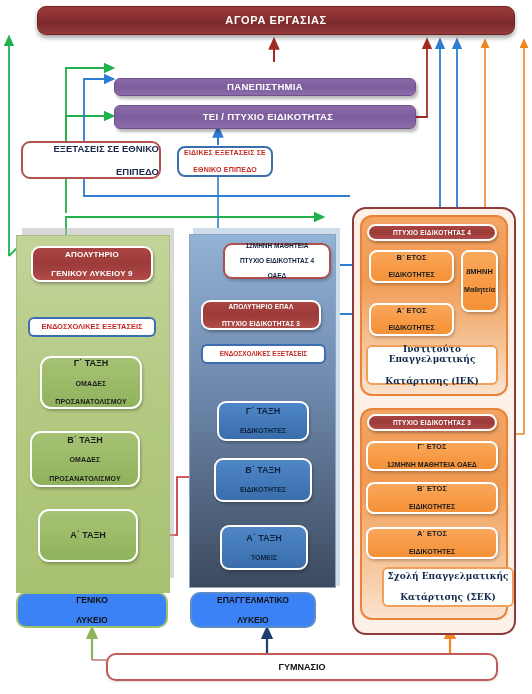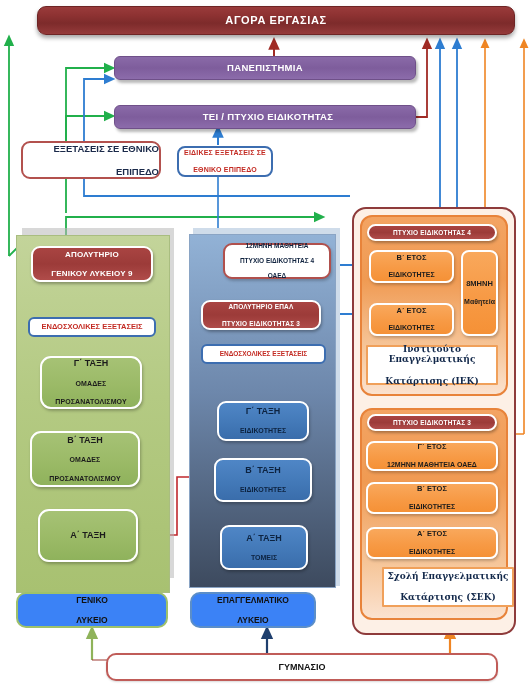--- a/index.html
+++ b/index.html
@@ -104,21 +104,21 @@
   
   .endo-green{
     background:#ffffff;border:2px solid #3c6db0;border-radius:6px;
     color:#c32a22;font-weight:bold;font-size:7.5px;
   }
   .endo-blue{
     background:#ffffff;border:2px solid #3c6db0;border-radius:6px;
     color:#c32a22;font-weight:bold;font-size:6.5px;
   }
   .inst-white{
-    background:#ffffff;border:2px solid #f0a05a;border-radius:1px;
+    background:#ffffff;border:2px solid #f0a05a;border-radius:6px;
     color:#12284a;font-weight:bold;font-size:9px;
     font-family:"DejaVu Serif","Liberation Serif",serif;
     justify-content:flex-end;
   }
 
   
   .foot{
     background:#3b82f6;border-radius:10px;color:#111;font-weight:bold;font-size:8.5px;
   }
   .foot-green{border:2.5px solid #9ec16a;}
@@ -260,21 +260,21 @@
     </g>
     <g>
       <path d="M92,660 L450,660" stroke="#9e3b33" stroke-width="1.2" fill="none"></path>
     </g>
   </svg>
 
   <div class="box agora" style="left:37px;top:6px;width:478px;height:29px;">
     <span>ΑΓΟΡΑ  ΕΡΓΑΣΙΑΣ</span>
   </div>
 
-  <div class="box purple" style="left:114px;top:56px;width:302px;height:24px;">
+  <div class="box purple" style="left:114px;top:78px;width:302px;height:18px;">
     <span>ΠΑΝΕΠΙΣΤΗΜΙΑ</span>
   </div>
   <div class="box purple" style="left:114px;top:105px;width:302px;height:24px;padding-left:6px;">
     <span>ΤΕΙ  / ΠΤΥΧΙΟ ΕΙΔΙΚΟΤΗΤΑΣ</span>
   </div>
 
   <div class="box exam-red" style="left:21px;top:141px;width:140px;height:38px;text-align:right;">
     <span>
       <span>ΕΞΕΤΑΣΕΙΣ ΣΕ ΕΘΝΙΚΟ</span><br>
       <span>ΕΠΙΠΕΔΟ</span>
@@ -393,21 +393,21 @@
     </span>
   </div>
 
   <div class="box o-cell" style="left:369px;top:303px;width:85px;height:33px;">
     <span>
       <span>Α΄ ΕΤΟΣ</span><br>
       <span class="sub">ΕΙΔΙΚΟΤΗΤΕΣ</span>
     </span>
   </div>
 
-  <div class="box o-cell" style="left:461px;top:250px;width:37px;height:86px;">
+  <div class="box o-cell" style="left:461px;top:250px;width:37px;height:62px;">
     <span>
       <span>8ΜΗΝΗ</span><br>
       <span class="sub">Μαθητεία</span>
     </span>
   </div>
 
   <div class="box inst-white" style="left:366px;top:345px;width:132px;height:40px;">
     <span>
       <span>Ινστιτούτο Επαγγελματικής</span><br>
       <span>Κατάρτισης (ΙΕΚ)</span>

